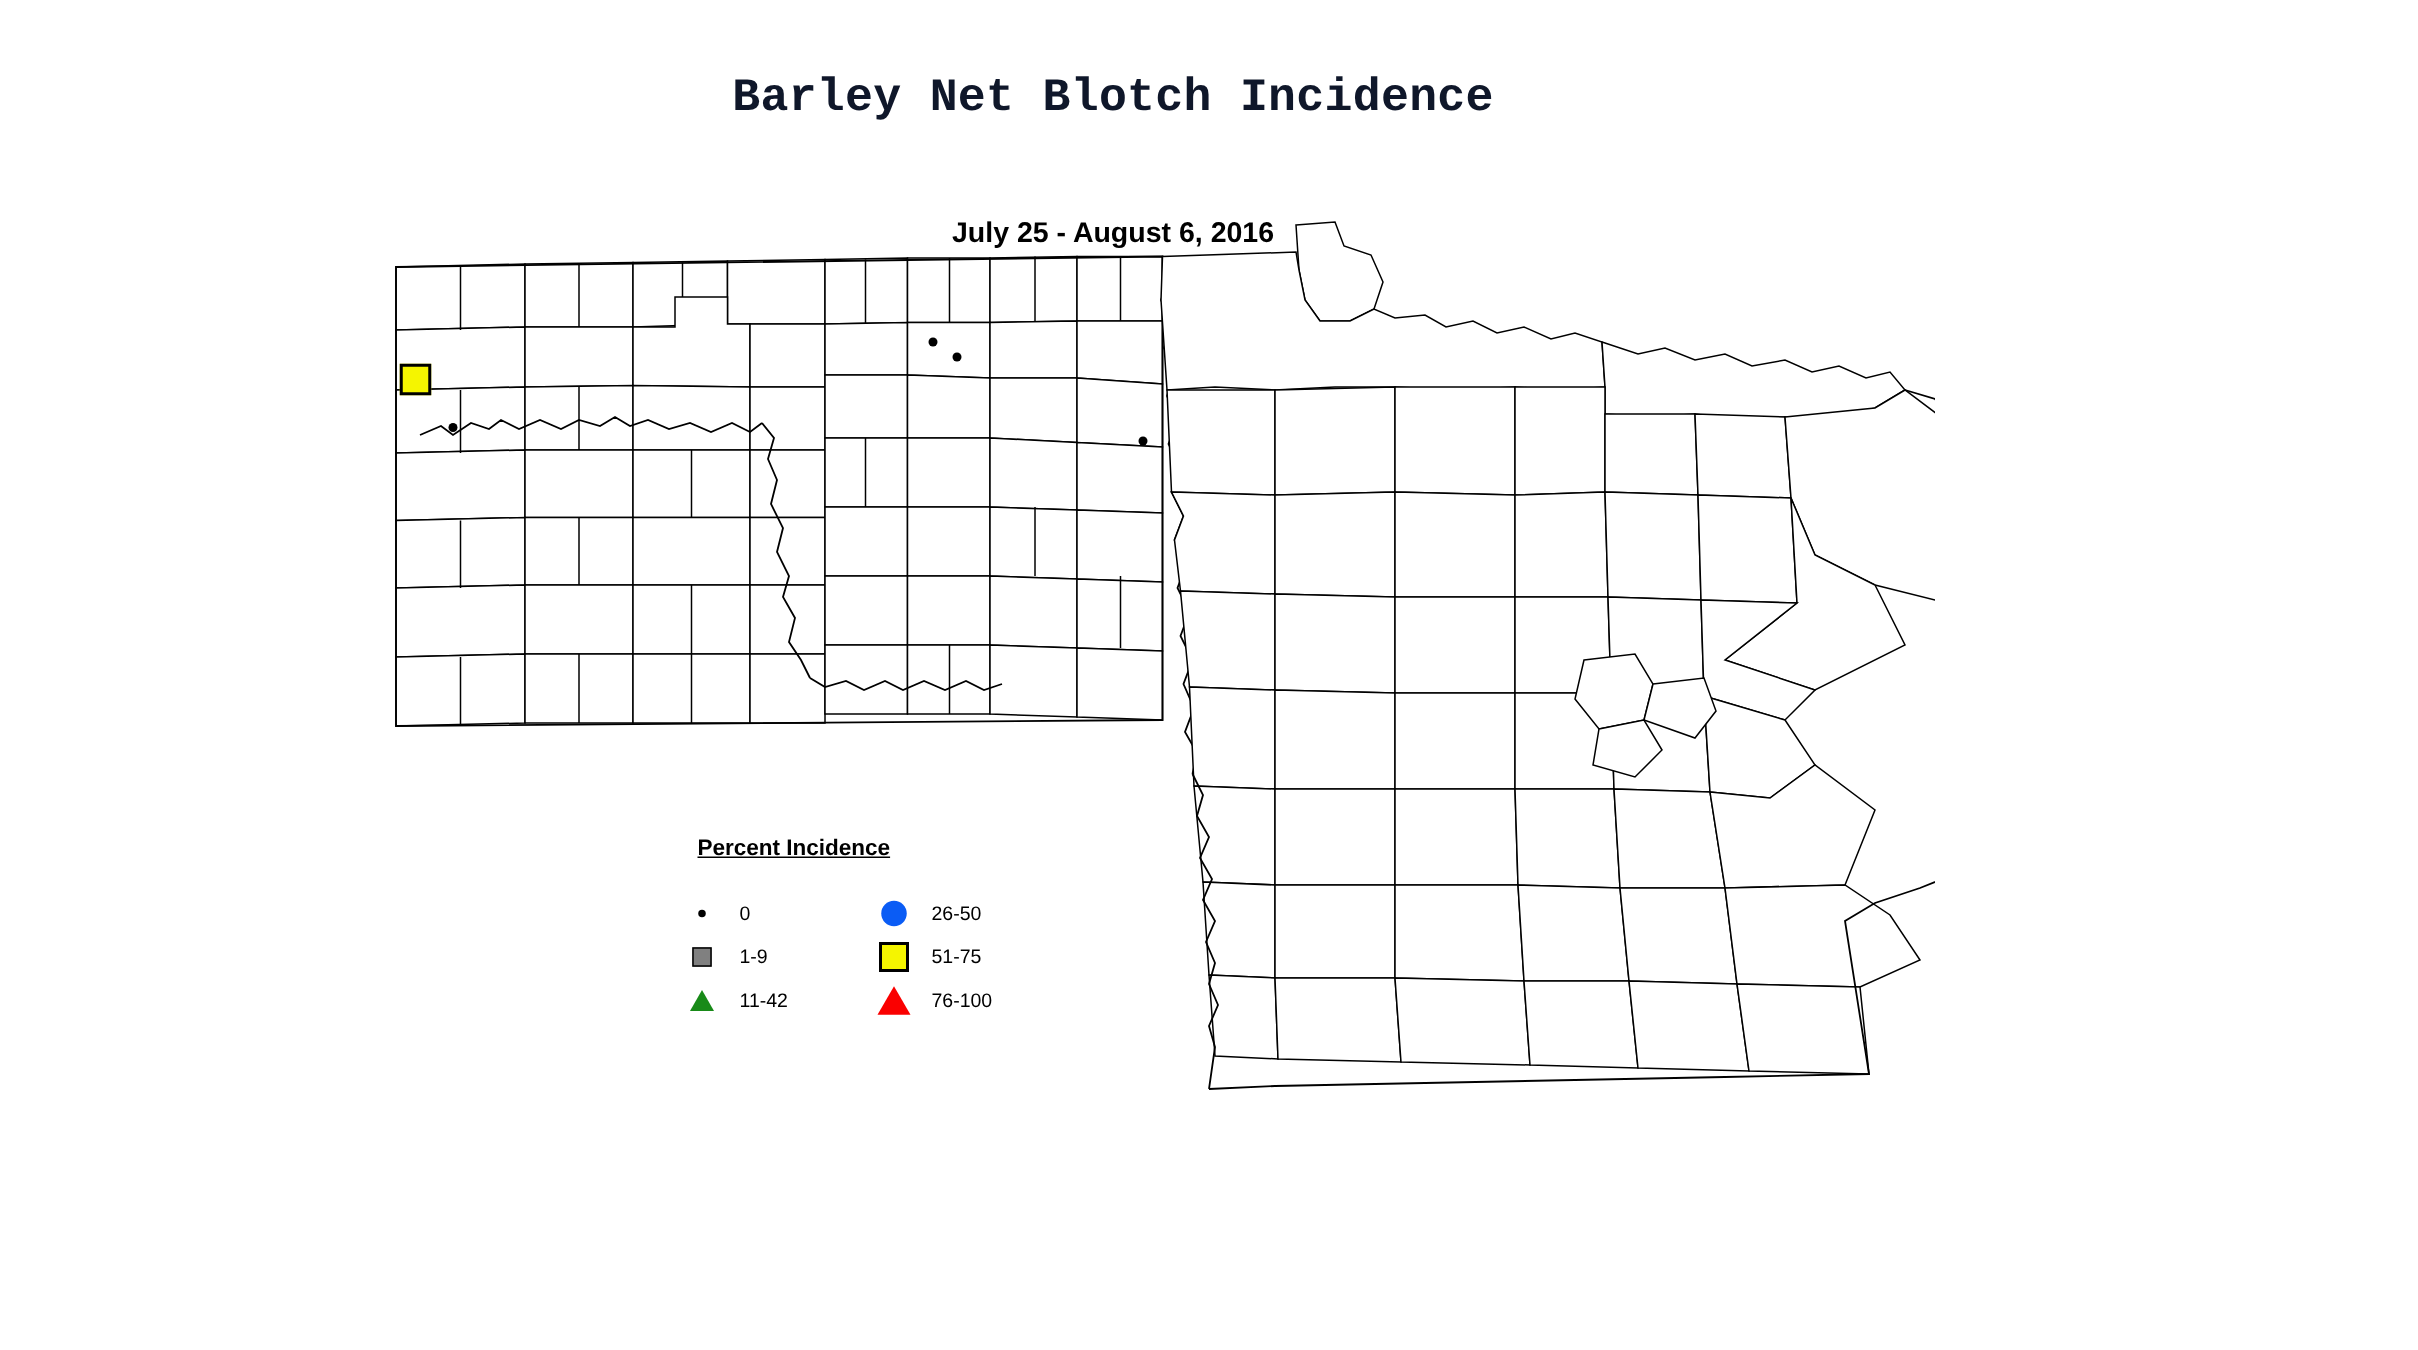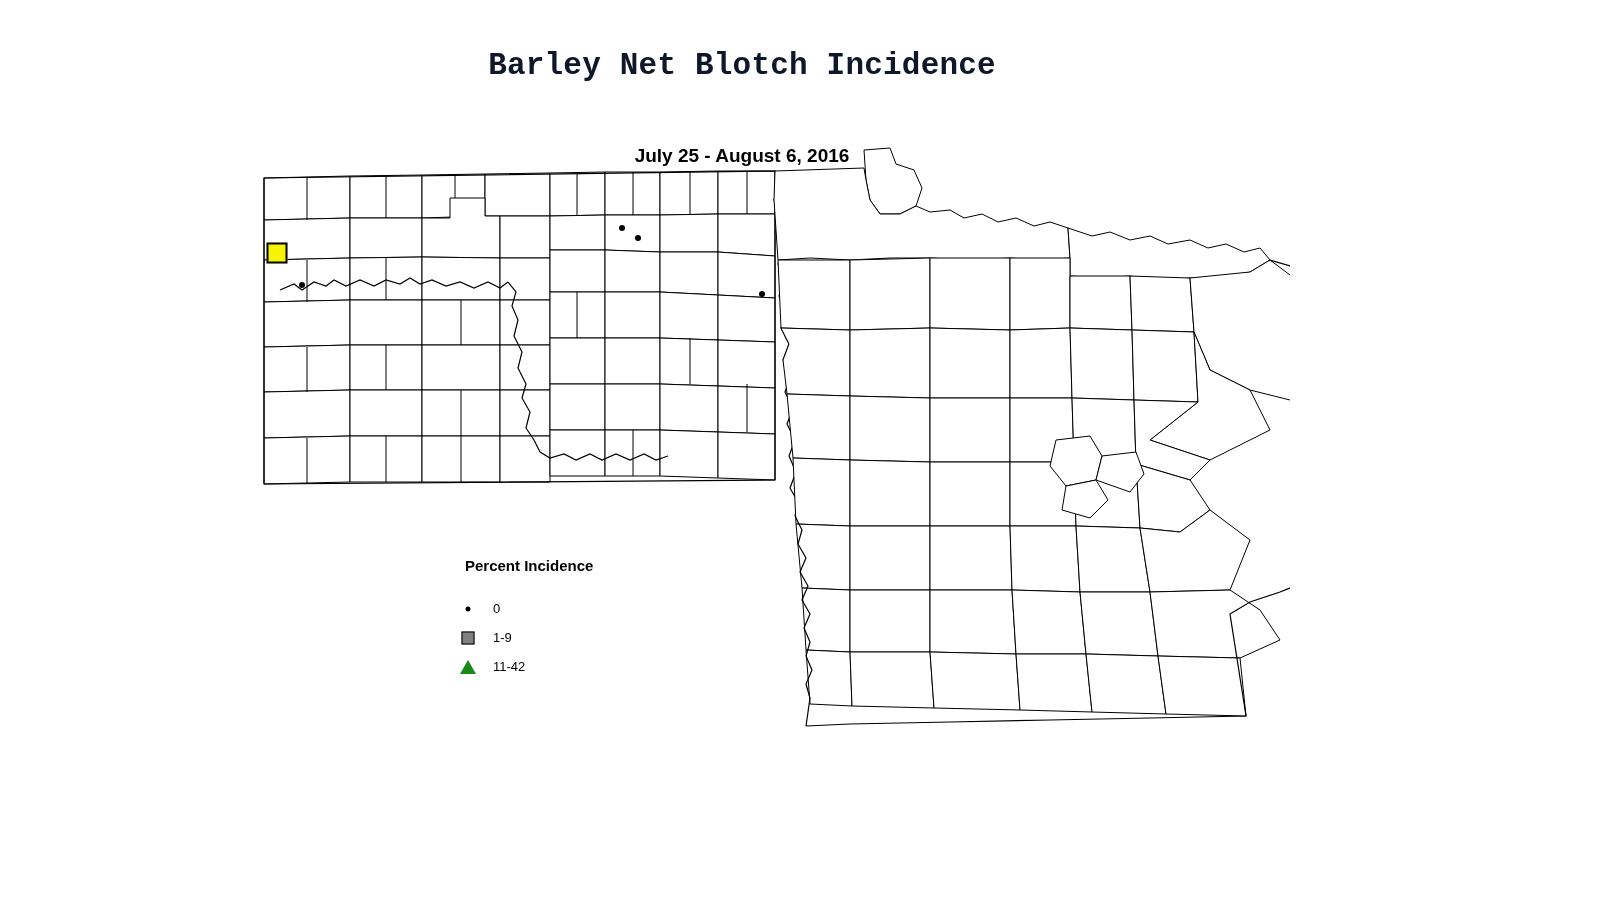--- a/index.html
+++ b/index.html
@@ -68,20 +68,21 @@
     height: 130px;
   }
   .legend-title {
     position: absolute;
     left: 10px;
     top: 5px;
     font-size: 15px;
     font-weight: bold;
     color: #000000;
     white-space: nowrap;
+    text-decoration: underline;
   }
   .legend-col { position: absolute; top: 42px; }
   .legend-col.left { left: 0px; }
   .legend-col.right { left: 128px; }
   .legend-row {
     position: relative;
     height: 29px;
     display: flex;
     align-items: center;
   }
@@ -371,15 +372,35 @@
         <span class="legend-label">1-9</span>
       </div>
       <div class="legend-row">
         <span class="sym-box">
           <span class="sym-inner sym-tri-green"></span>
         </span>
         <span class="legend-label">11-42</span>
       </div>
     </div>
 
+    <div class="legend-col right">
+      <div class="legend-row">
+        <span class="sym-box">
+          <span class="sym-inner sym-circle-blue"></span>
+        </span>
+        <span class="legend-label">26-50</span>
+      </div>
+      <div class="legend-row">
+        <span class="sym-box">
+          <span class="sym-inner sym-square-yellow"></span>
+        </span>
+        <span class="legend-label">51-75</span>
+      </div>
+      <div class="legend-row">
+        <span class="sym-box">
+          <span class="sym-inner sym-tri-red"></span>
+        </span>
+        <span class="legend-label">76-100</span>
+      </div>
+    </div>
   </div>
 
 </div>
 
 </body></html>

